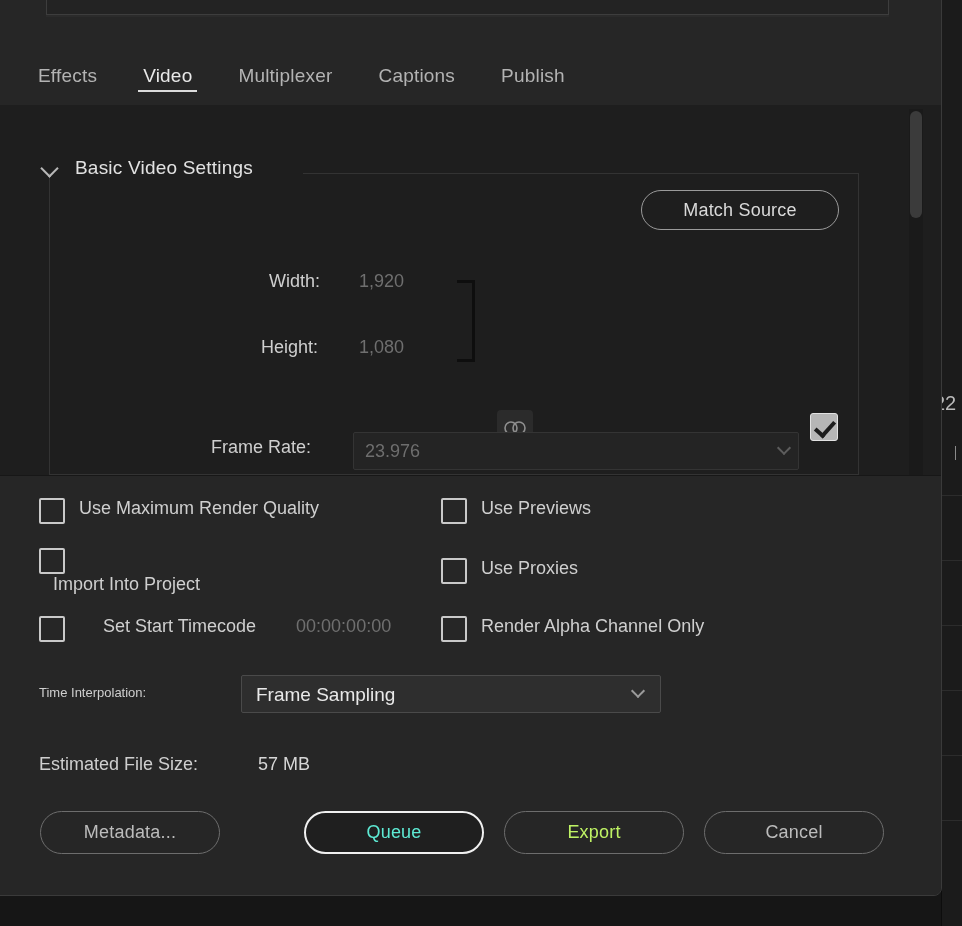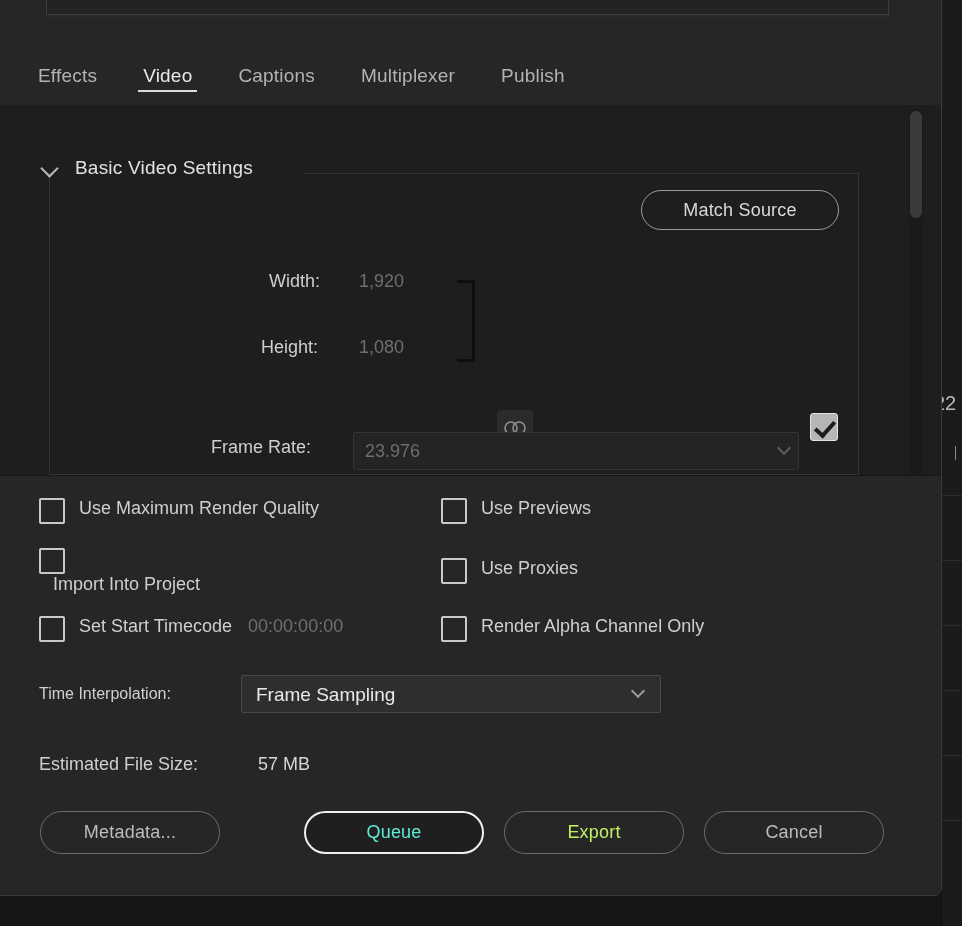--- a/index.html
+++ b/index.html
@@ -330,30 +330,30 @@
   }
   .cb-extra {
     margin-left: 16px;
     font-size: 18px;
     color: #6f6f6f;
     white-space: nowrap;
   }
 
   .cb-l1 { left: 46px; top: 22px; }
   .cb-l2 { left: 46px; top: 72px; flex-direction: column; }
-  .cb-l3 { left: 46px; top: 140px; }
+  .cb-l3 { left: 46px; top: 140px; gap: 24px; }
   .cb-r1 { left: 448px; top: 22px; }
   .cb-r2 { left: 448px; top: 82px; }
   .cb-r3 { left: 448px; top: 140px; }
 
   
   .ti-label {
     position: absolute;
     left: 46px; top: 209px;
-    font-size: 16px;
+    font-size: 13px;
     color: #cfcfcf;
     white-space: nowrap;
   }
   .ti-select {
     position: absolute;
     left: 248px; top: 199px;
     width: 420px; height: 38px;
     background: #2e2e2e;
     border: 1px solid #4a4a4a;
     border-radius: 2px;
@@ -436,22 +436,22 @@
 
   <div class="dialog">
 
     <div class="top-field"></div>
     <div class="top-field-shadow"></div>
 
     <div class="tabbar">
       <div class="tabs">
         <div class="tab">Effects</div>
         <div class="tab active">Video</div>
+        <div class="tab">Multiplexer</div>
         <div class="tab">Captions</div>
-        <div class="tab">Multiplexer</div>
         <div class="tab">Publish</div>
       </div>
     </div>
 
     <div class="content">
 
       <div class="group-box"></div>
       <div class="group-box-top-right"></div>
 
       <div class="group-header">

